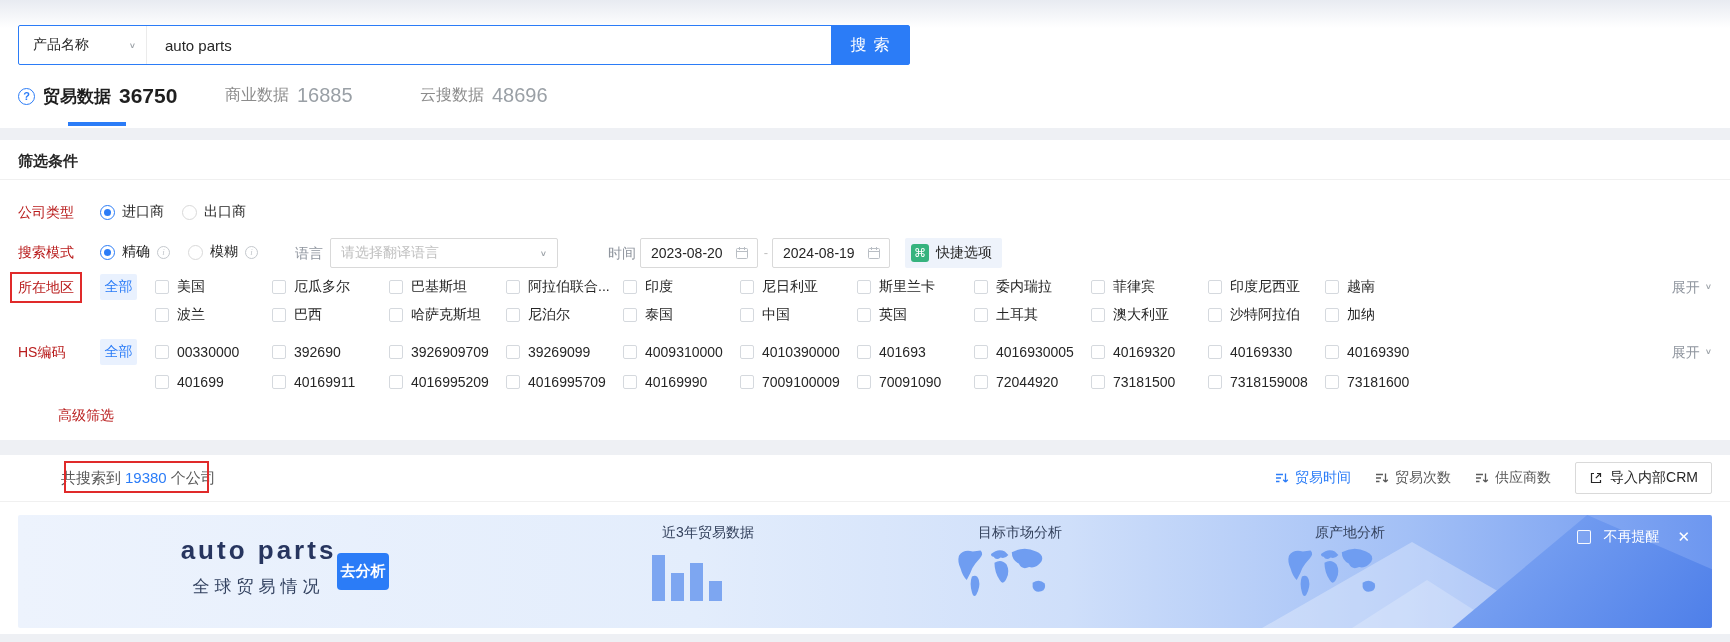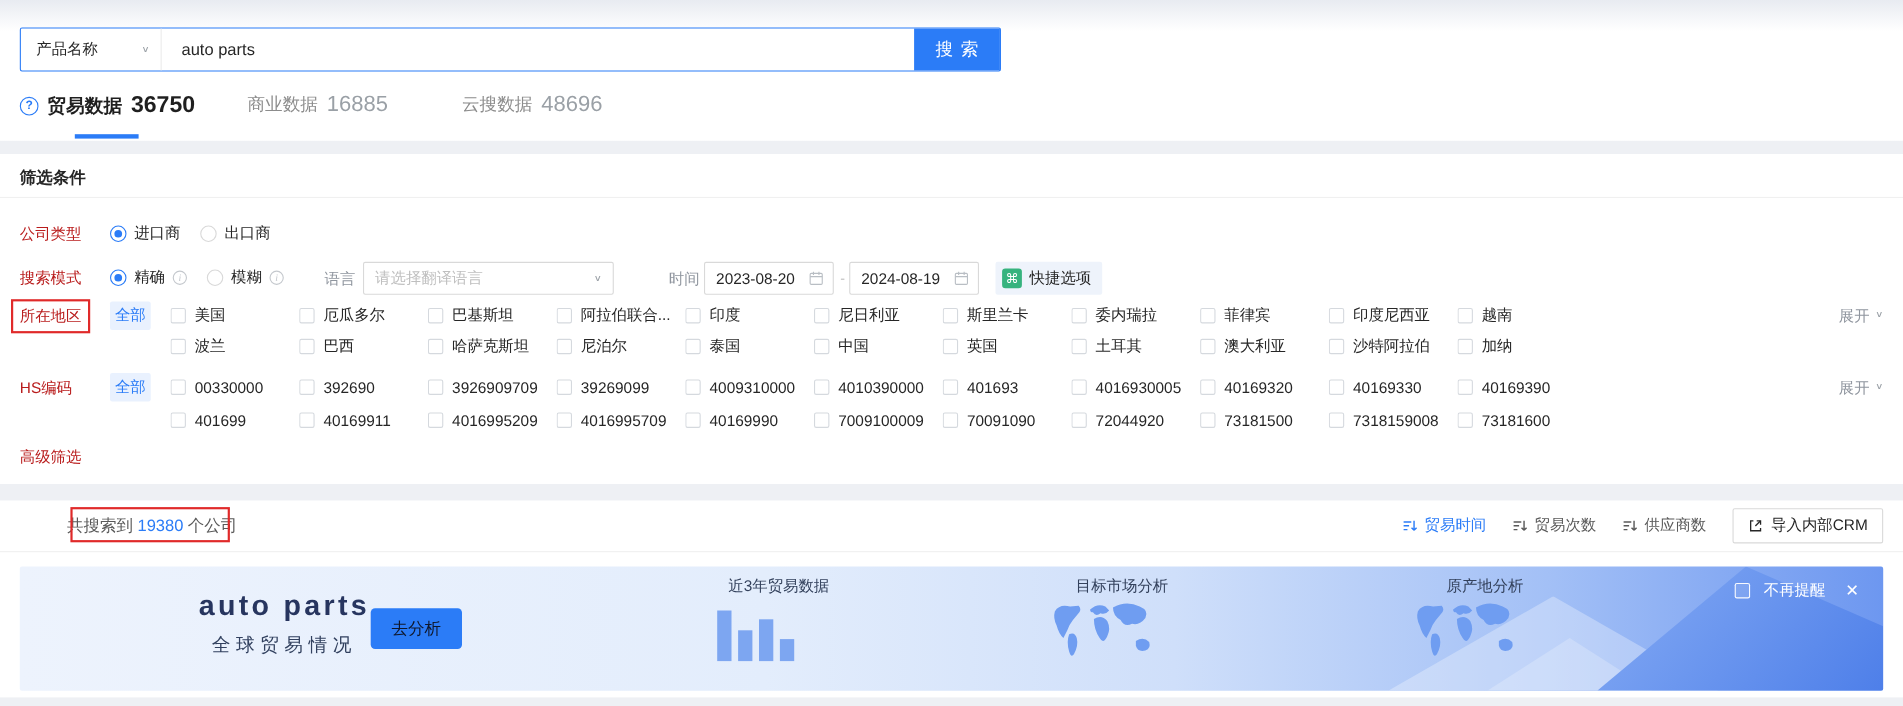--- a/index.html
+++ b/index.html
@@ -38,21 +38,21 @@
   .tab-underline { position:absolute; left:68px; top:122px; width:58px; height:4px; background:#2b7cf7; }
 
   
   #panel-filter { top:140px; height:300px; }
   .filter-title { position:absolute; left:18px; top:12px; font-size:15px; font-weight:600; color:#262626; }
   .filter-divider { position:absolute; left:0; right:0; top:39px; border-top:1px solid #f0f0f0; }
   .frow-label { position:absolute; left:18px; font-size:14px; color:#b91c1c; line-height:28px; }
   .row-y-company { top:58px; } .row-y-mode { top:98px; }
   .row-y-region1 { top:133px; } .row-y-region2 { top:161px; }
   .row-y-hs1 { top:198px; } .row-y-hs2 { top:228px; }
-  .row-y-adv { top:261px; }
+  .row-y-adv { top:261px;margin-left:40px; }
 
   .radio-group { position:absolute; left:100px; display:flex; gap:18px; align-items:center; height:28px; }
   .radio-item { display:flex; align-items:center; gap:7px; cursor:pointer; font-size:14px; color:#262626; }
   .radio { width:15px; height:15px; border-radius:50%; border:1px solid #d9d9d9; background:#fff;
     display:inline-flex; align-items:center; justify-content:center; }
   .radio.on { border-color:#2b7cf7; }
   .radio.on::after { content:""; width:7px; height:7px; border-radius:50%; background:#2b7cf7; }
   .info-icon { width:13px; height:13px; border:1px solid #c4c8cd; border-radius:50%; color:#c4c8cd;
     font-size:9px; display:inline-flex; align-items:center; justify-content:center; font-style:italic; font-family:"Liberation Serif",serif; }
 
@@ -101,22 +101,22 @@
   .tri { position:absolute; bottom:0; }
   .tri-a { right:150px; width:300px; height:86px; background:rgba(255,255,255,0.30);
     clip-path:polygon(50% 0,100% 100%,0 100%); }
   .tri-b { right:0; width:260px; height:113px; background:linear-gradient(130deg,#85abf4 0%,#4e7fe9 100%);
     clip-path:polygon(52% 0,100% 48%,100% 100%,0 100%); }
   .tri-c { right:210px; width:150px; height:48px; background:rgba(255,255,255,0.22);
     clip-path:polygon(50% 0,100% 100%,0 100%); }
   .banner-title-block { position:absolute; left:158px; top:20px; width:165px; text-align:center; }
   .banner-title { font-size:26px; font-weight:700; letter-spacing:3px; color:#27355f; }
   .banner-subtitle { margin-top:9px; font-size:17px; letter-spacing:5px; color:#32415f; }
-  .analyze-btn { position:absolute; left:319px; top:38px; width:83px; height:37px; background:#2b7cf7;
-    border-radius:4px; color:#0f172a; font-size:15px; display:flex; align-items:center; justify-content:center; cursor:pointer; }
+  .analyze-btn { position:absolute; left:319px; top:38px; width:52px; height:37px; background:#2b7cf7;
+    border-radius:4px; color:#ffffff; font-size:15px; display:flex; align-items:center; justify-content:center; cursor:pointer;font-weight:bold; }
   .banner-card-label { position:absolute; top:9px; font-size:14px; color:#33415c; width:140px; text-align:center; }
   .lbl-chart { left:620px; } .lbl-market { left:932px; } .lbl-origin { left:1262px; }
   .mini-bars { position:absolute; left:634px; bottom:27px; display:flex; align-items:flex-end; gap:6px; }
   .mini-bars .bar { width:13px; background:#7da6f1; }
   .map-svg { position:absolute; top:30px; }
   .map-market { left:934px; } .map-origin { left:1264px; }
   .dismiss { position:absolute; right:22px; top:13px; display:flex; align-items:center; gap:12px; color:#fff; font-size:14px; }
   .dismiss .dcb { width:14px; height:14px; border:1px solid rgba(255,255,255,0.95); border-radius:2px; background:rgba(255,255,255,0.12); cursor:pointer; }
   .dismiss .close { margin-left:6px; font-size:15px; cursor:pointer; }
 </style>

